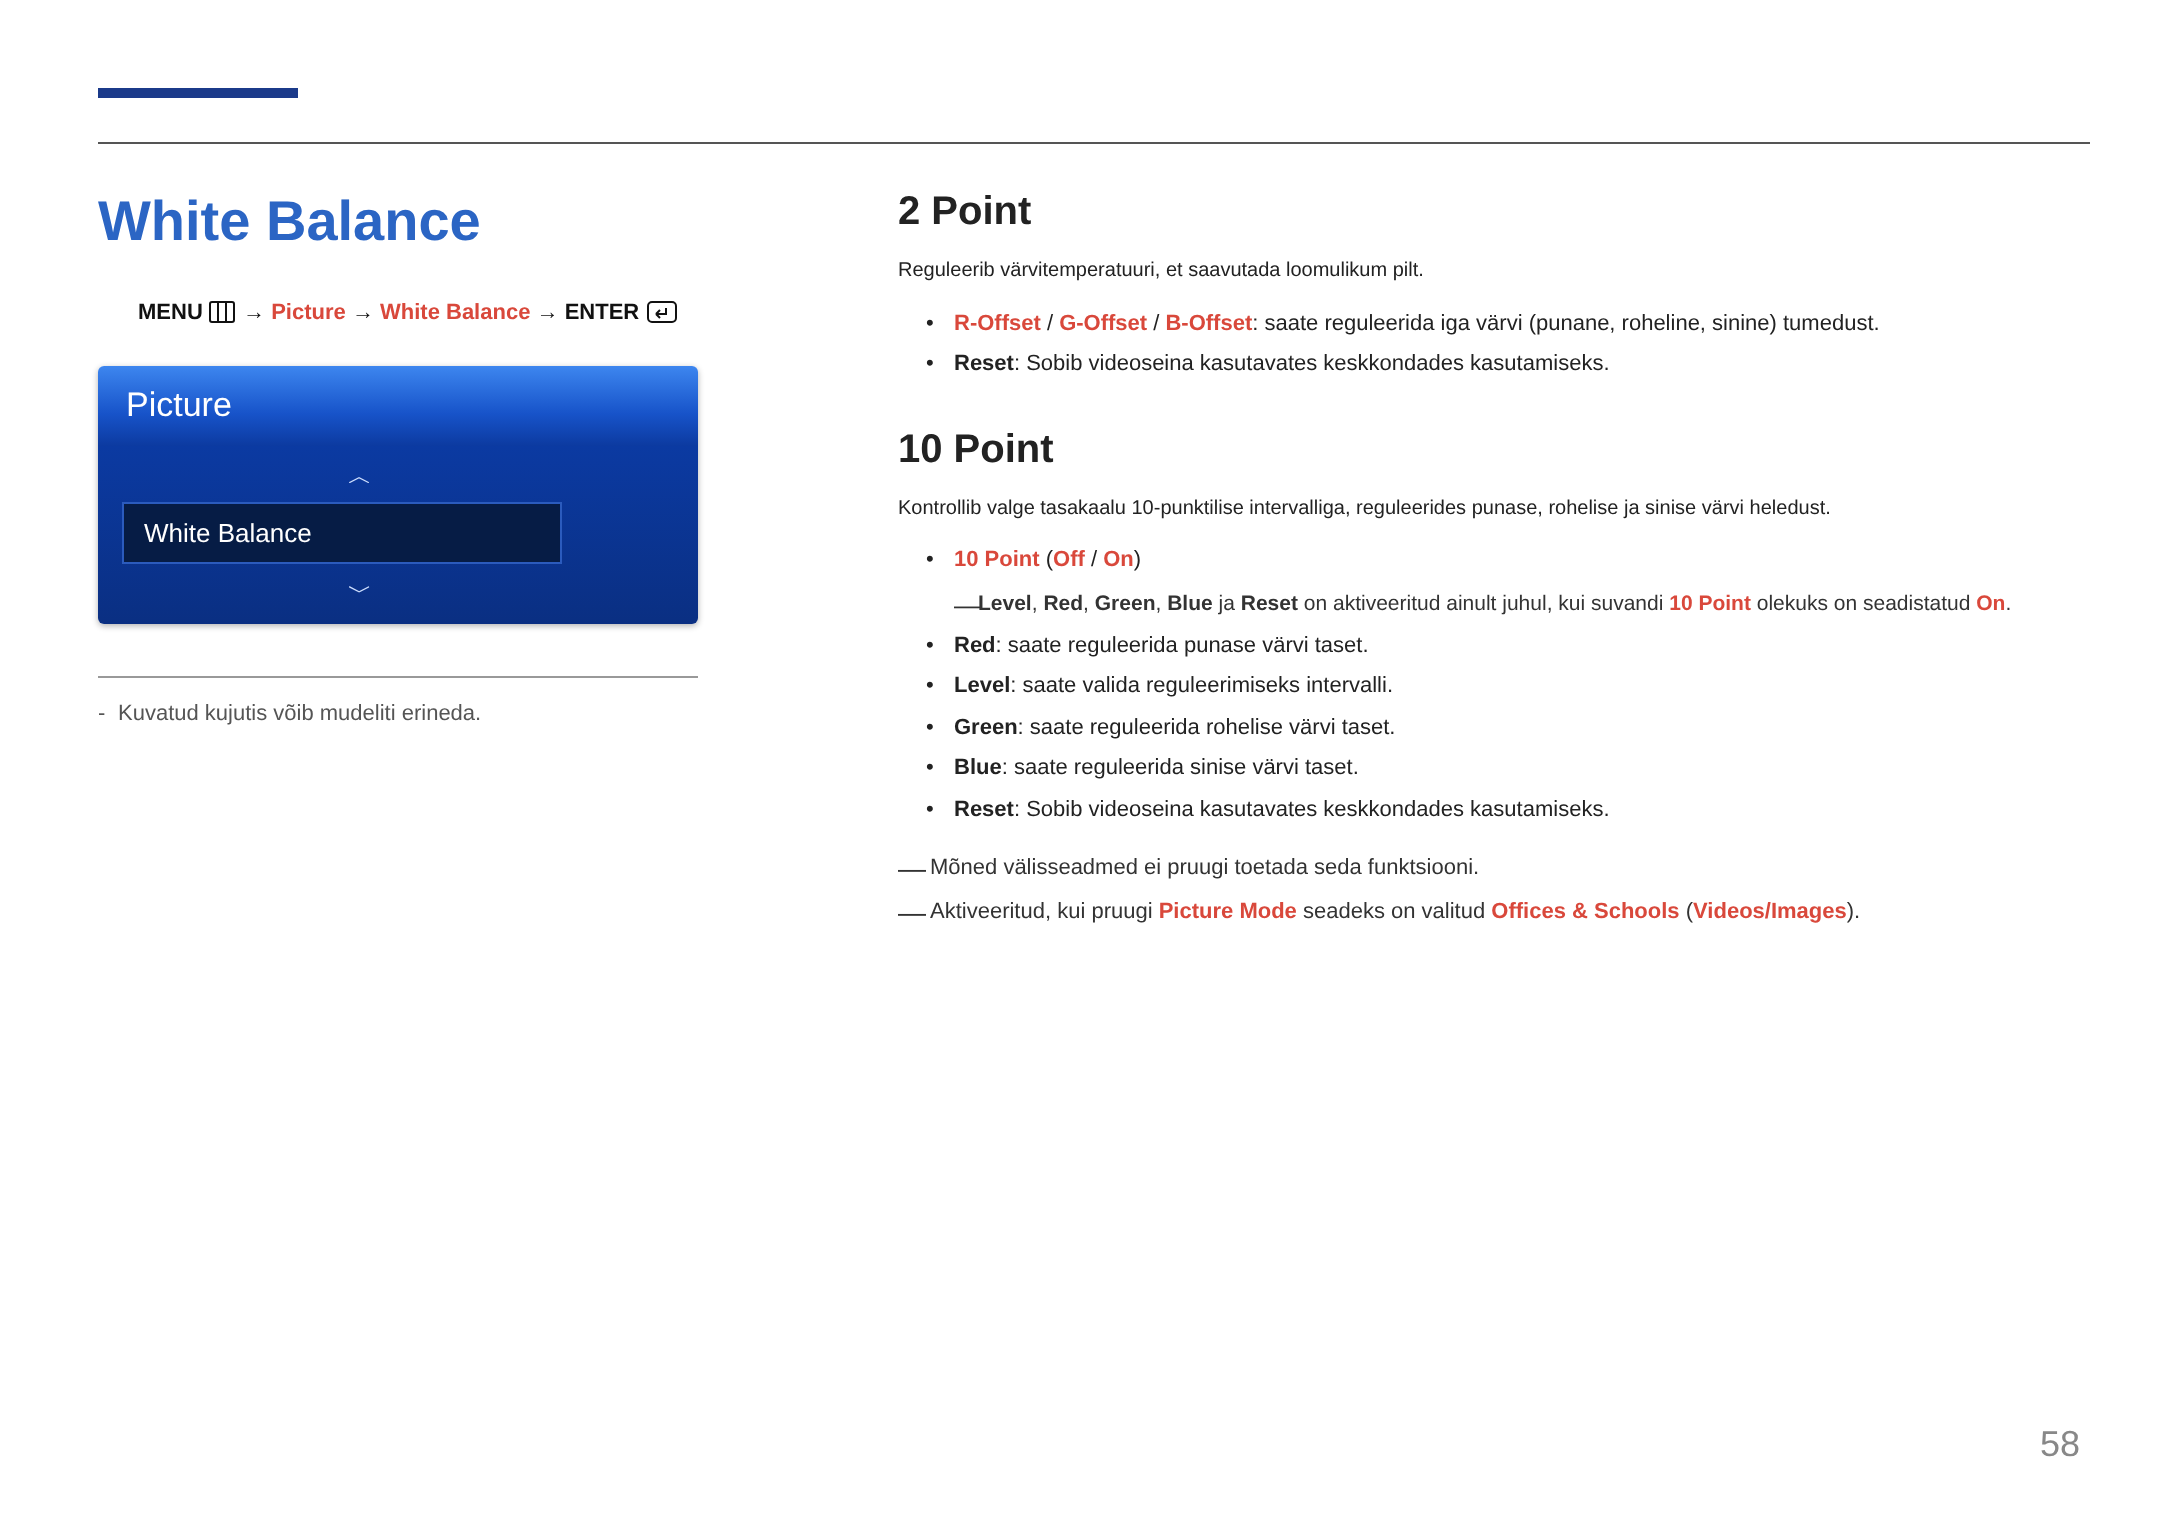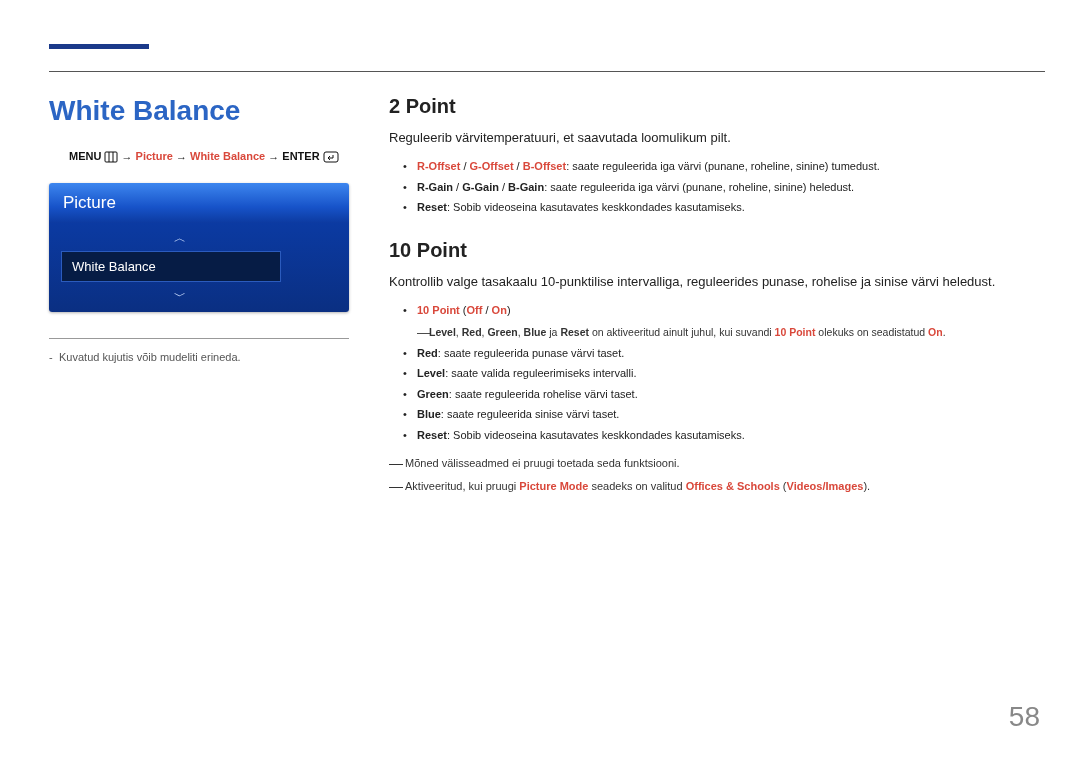--- a/index.html
+++ b/index.html
@@ -20,20 +20,21 @@
   .topbar .accent {
     position: absolute;
     left: 0; top: 0;
     width: 100px; height: 5px;
     background: #1b3a8a;
   }
   .page {
     position: absolute;
     top: 95px; left: 49px; right: 35px; bottom: 35px;
     display: flex;
+    gap: 60px;
   }
   .leftcol {
     width: 340px;
     flex-shrink: 0;
   }
   .rightcol {
     flex: 1;
     padding-right: 30px;
   }
   h1.section-title {
@@ -105,21 +106,21 @@
   .footnote .dash {
     position: absolute; left: 0; top: 0;
   }
   h2.sub-title {
     font-size: 20px;
     font-weight: 700;
     color: #222;
     margin-bottom: 10px;
   }
   .intro {
-    font-size: 13px;
+    font-size: 10px;
     color: #222;
     margin-bottom: 10px;
     line-height: 1.55;
   }
   ul.detail {
     list-style: none;
     margin: 0 0 22px 14px;
   }
   ul.detail > li {
     font-size: 11px;
@@ -162,21 +163,21 @@
     margin-bottom: 4px;
   }
   .trailing-note .longdash {
     position: absolute; left: 0; top: -2px;
     font-size: 14px;
   }
   .page-number {
     position: absolute;
     bottom: 30px;
     right: 40px;
-    font-size: 28px;
+    font-size: 18px;
     color: #888;
     font-weight: 400;
   }
   svg.inline-icon { vertical-align: -3px; }
 </style>
 </head>
 <body>
 
 <div class="topbar">
   <div class="accent"></div>
@@ -232,23 +233,20 @@
 
   <div class="rightcol">
 
     <h2 class="sub-title">2 Point</h2>
     <p class="intro">Reguleerib värvitemperatuuri, et saavutada loomulikum pilt.</p>
     <ul class="detail">
       <li>
         <span class="hl">R-Offset</span><span> / </span><span class="hl">G-Offset</span><span> / </span><span class="hl">B-Offset</span><span>: saate reguleerida iga värvi (punane, roheline, sinine) tumedust.</span>
       </li>
       <li>
-        <span class="b">R-Gain</span><span> / </span><span class="b">G-Gain</span><span> / </span><span class="b">B-Gain</span><span>: saate reguleerida iga värvi (punane, roheline, sinine) heledust.</span>
-      </li>
-      <li>
         <span class="b">Reset</span><span>: Sobib videoseina kasutavates keskkondades kasutamiseks.</span>
       </li>
     </ul>
 
     <h2 class="sub-title">10 Point</h2>
     <p class="intro">Kontrollib valge tasakaalu 10-punktilise intervalliga, reguleerides punase, rohelise ja sinise värvi heledust.</p>
 
     <ul class="detail" style="margin-bottom:4px">
       <li>
         <span class="hl">10 Point</span><span> (</span><span class="hl">Off</span><span> / </span><span class="hl">On</span><span>)</span>

